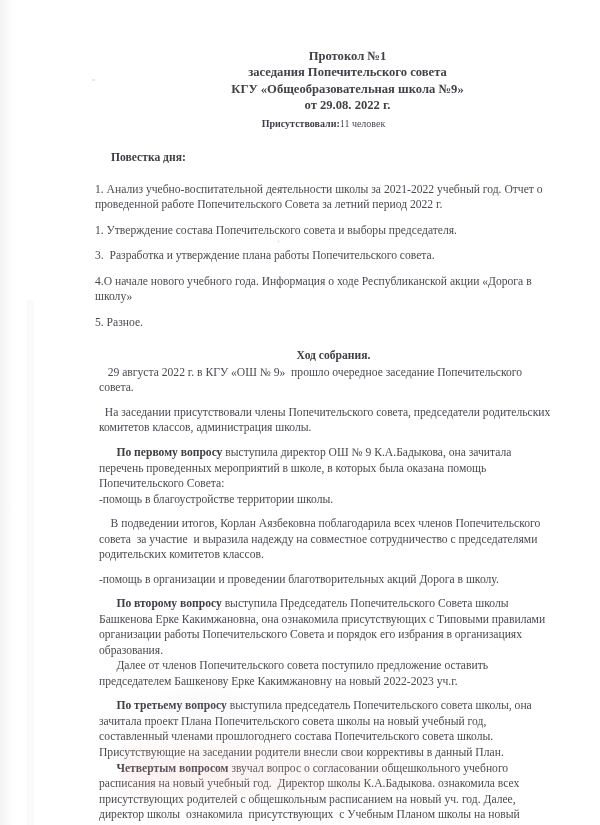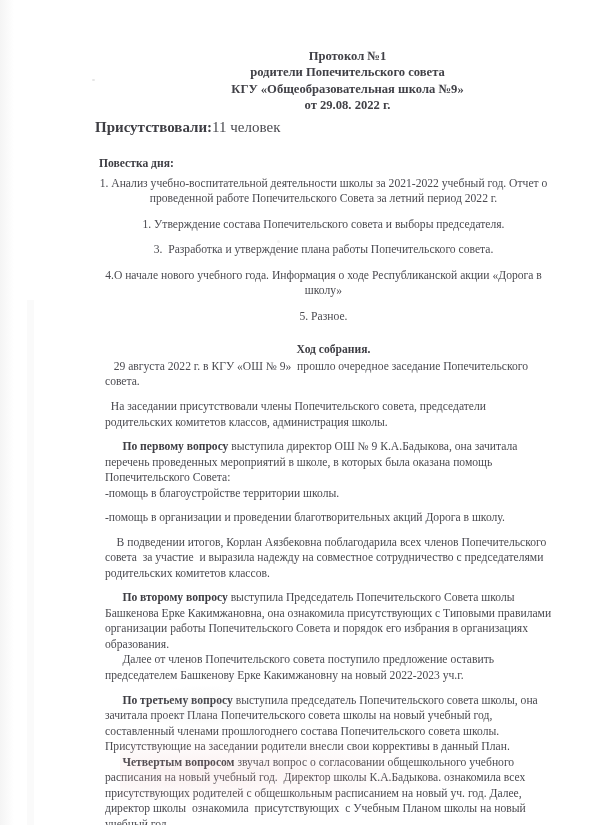--- a/index.html
+++ b/index.html
@@ -47,53 +47,53 @@
     text-align: center;
     padding-left: 48px;
     font-weight: bold;
     color: #414147;
     font-size: 12.6px;
     line-height: 1.1;
   }
   .doc-header .title-line { margin: 0 0 2.5px 0; }
 
   
-  .attendance { margin-top: 5px; text-align: left; font-size: 15px; line-height: 1.22; }
+  .attendance { margin-top: 5px; text-align: center; font-size: 10px; line-height: 1.22; }
   .attendance .att-row { white-space: pre-wrap; }
 
   
   .agenda { margin-top: 20px; }
-  .agenda-heading { margin: 4px; font-weight: bold; color: #3e3e44; }
-  .agenda p.agenda-item { margin: 2px 0 10px 0; white-space: pre-wrap; text-align: center; }
+  .agenda-heading { margin: 16px; font-weight: bold; color: #3e3e44; }
+  .agenda p.agenda-item { margin: 2px 0 10px 0; white-space: pre-wrap; }
   .agenda p.agenda-item:first-of-type { margin-top: 1px; }
 
   
   .proceedings { margin-top: 2px; }
   .proc-heading {
     margin: 18px 0 1px 0; text-align: center; padding-left: 20px;
     font-weight: bold; color: #3e3e44;
   }
-  .proceedings p.body-par { margin: 0 0 9px 10px; white-space: pre-wrap; }
+  .proceedings p.body-par { margin: 0 0 9px 4px; white-space: pre-wrap; }
 </style>
 </head>
 <body>
 
 <div class="page">
 
   <div class="edge-shade"></div>
   <div class="left-strip"></div>
   <div class="smudge-gray"></div>
   <div class="smudge-pink"></div>
   <div class="speck speck-1"></div>
   <div class="speck speck-2"></div>
 
   <header class="doc-header">
     <div id="title-lines">
         <div class="title-line">Протокол №1</div>
-        <div class="title-line">родители Попечительского совета</div>
+        <div class="title-line">заседания Попечительского совета</div>
         <div class="title-line">КГУ «Общеобразовательная школа №9»</div>
         <div class="title-line">от 29.08. 2022 г.</div>
       </div>
   </header>
 
   <div class="attendance">
     <div class="att-row"><b>Присутствовали:</b><span>11 человек</span></div>
   </div>
 
   <section class="agenda">
@@ -107,22 +107,22 @@
       </div>
   </section>
 
   <section class="proceedings">
     <p class="proc-heading">Ход собрания.</p>
     <div id="paragraphs">
         <p class="body-par"><span>   29 августа 2022 г. в КГУ «ОШ № 9»  прошло очередное заседание Попечительского совета.</span></p>
         <p class="body-par"><span>  На заседании присутствовали члены Попечительского совета, председатели родительских комитетов классов, администрация школы.</span></p>
         <p class="body-par"><b>      По первому вопросу</b><span> выступила директор ОШ № 9 К.А.Бадыкова, она зачитала перечень проведенных мероприятий в школе, в которых была оказана помощь Попечительского Совета:
 -помощь в благоустройстве территории школы.</span></p>
+        <p class="body-par"><span>    В подведении итогов, Корлан Аязбековна поблагодарила всех членов Попечительского совета  за участие  и выразила надежду на совместное сотрудничество с председателями родительских комитетов классов.</span></p>
         <p class="body-par"><span>-помощь в организации и проведении благотворительных акций Дорога в школу.</span></p>
-        <p class="body-par"><span>    В подведении итогов, Корлан Аязбековна поблагодарила всех членов Попечительского совета  за участие  и выразила надежду на совместное сотрудничество с председателями родительских комитетов классов.</span></p>
         <p class="body-par"><b>      По второму вопросу</b><span> выступила Председатель Попечительского Совета школы Башкенова Ерке Какимжановна, она ознакомила присутствующих с Типовыми правилами организации работы Попечительского Совета и порядок его избрания в организациях образования.
       Далее от членов Попечительского совета поступило предложение оставить председателем Башкенову Ерке Какимжановну на новый 2022-2023 уч.г.</span></p>
         <p class="body-par"><b>      По третьему вопросу</b><span> выступила председатель Попечительского совета школы, она зачитала проект Плана Попечительского совета школы на новый учебный год, составленный членами прошлогоднего состава Попечительского совета школы.
 Присутствующие на заседании родители внесли свои коррективы в данный План.
 </span><b>      Четвертым вопросом</b><span> звучал вопрос о согласовании общешкольного учебного расписания на новый учебный год.  Директор школы К.А.Бадыкова. ознакомила всех присутствующих родителей с общешкольным расписанием на новый уч. год. Далее, директор школы  ознакомила  присутствующих  с Учебным Планом школы на новый учебный год.</span></p>
       </div>
   </section>
 
 </div>
 

